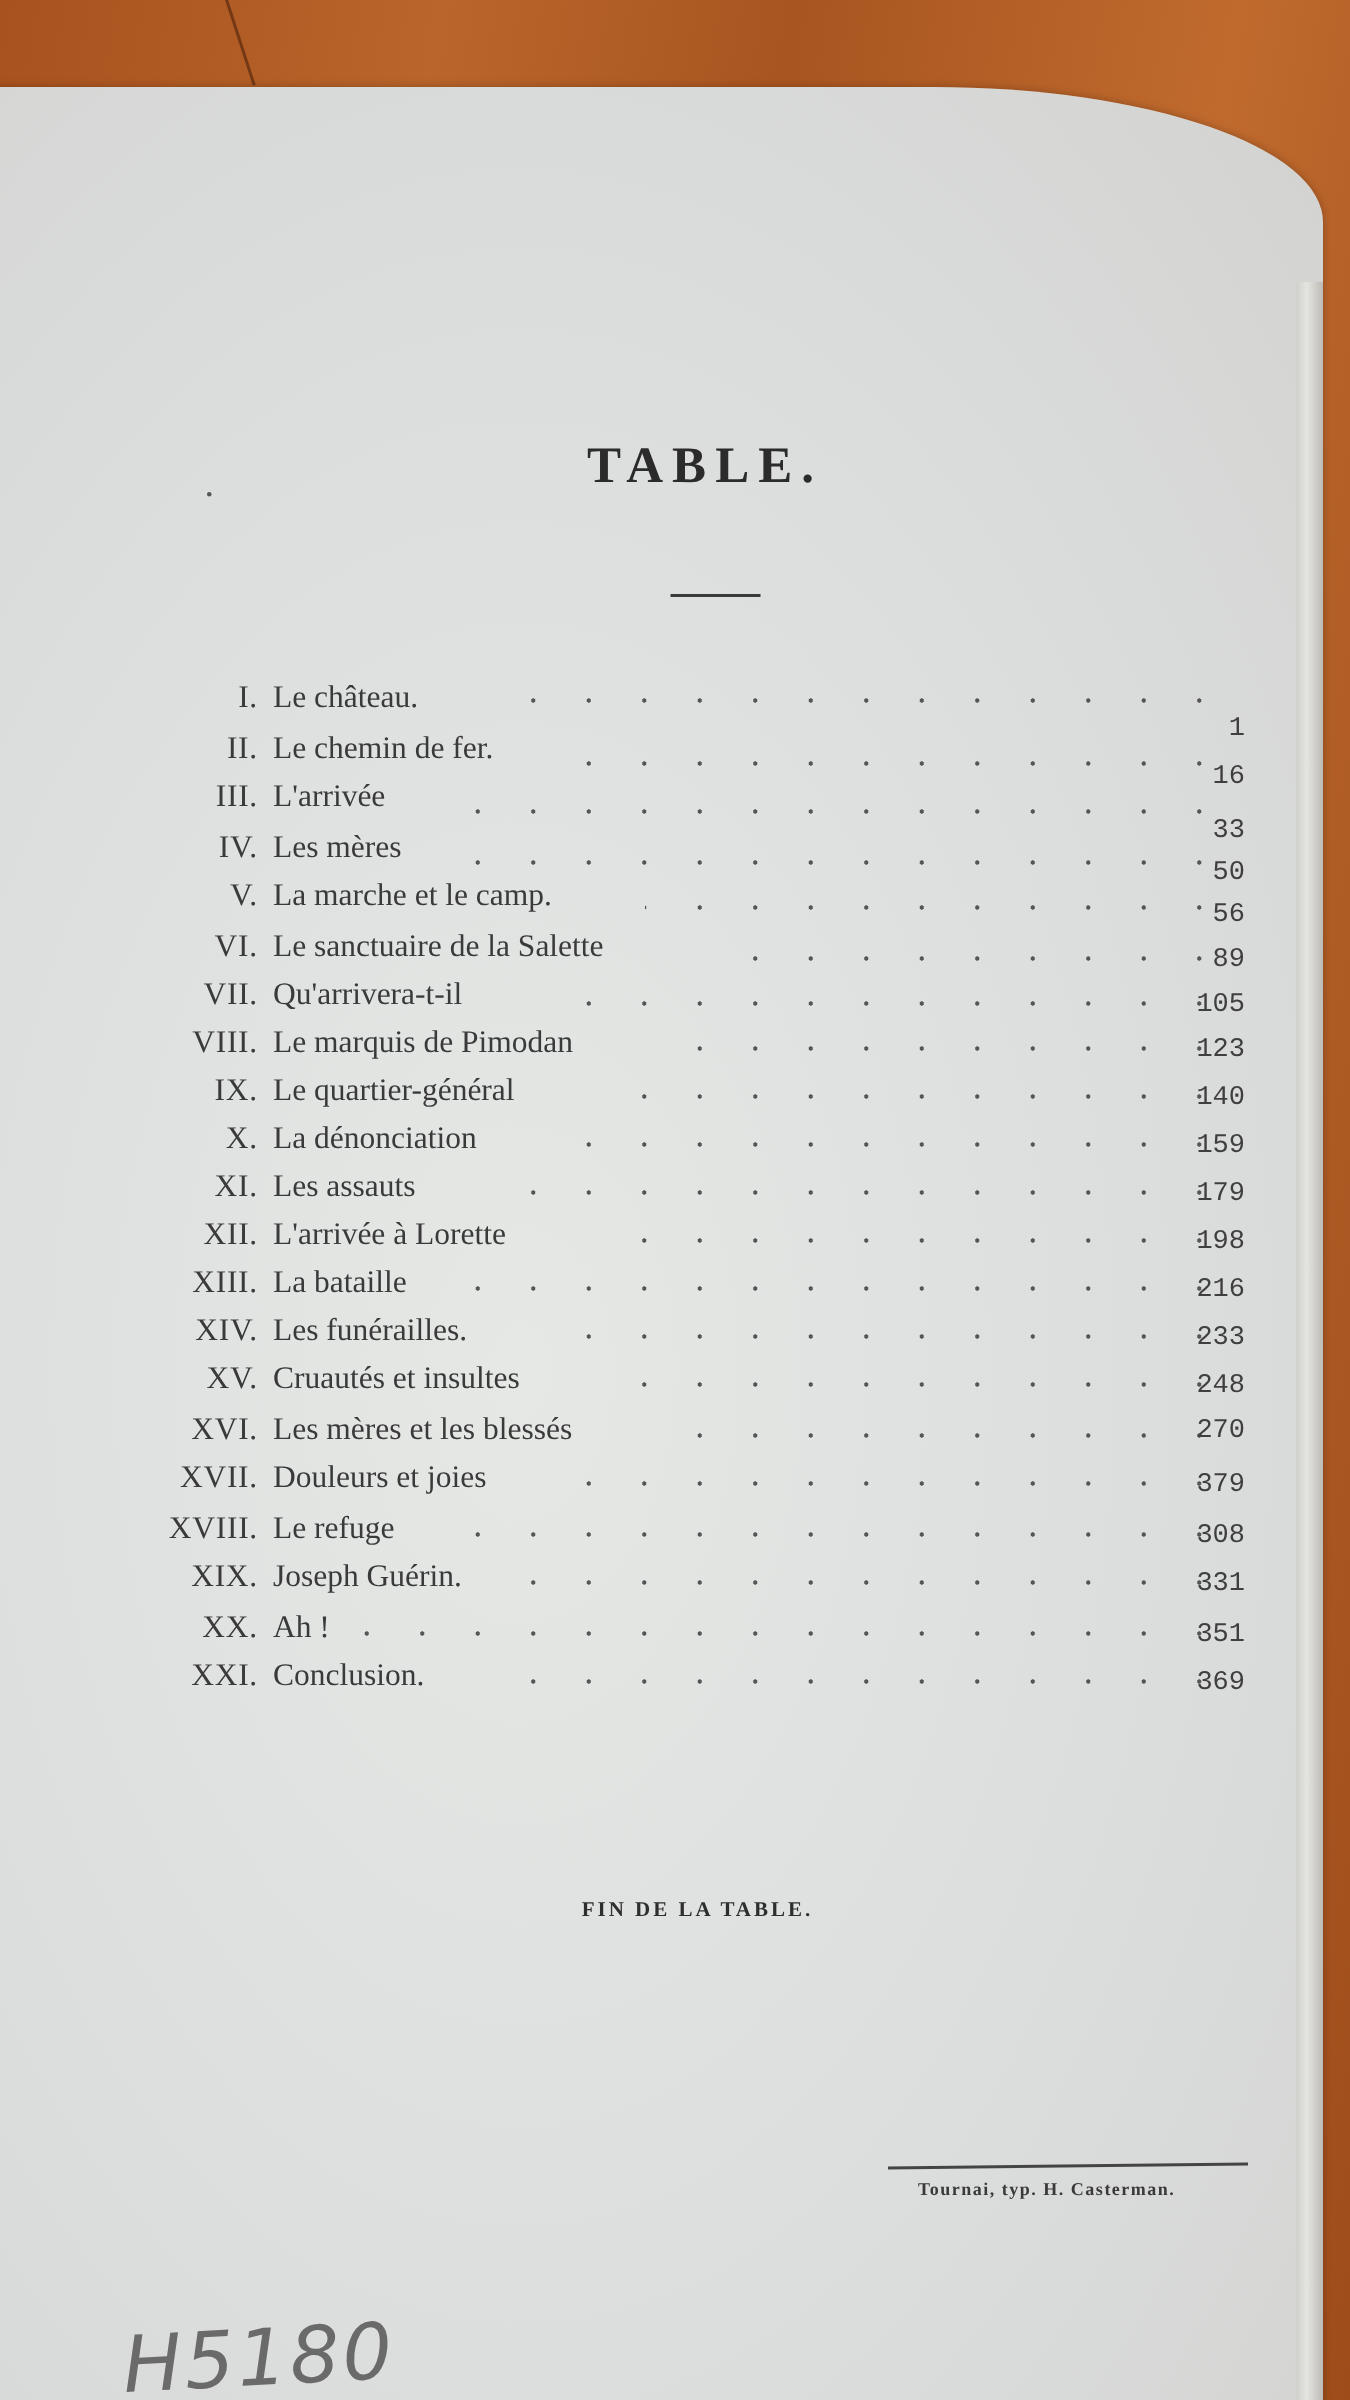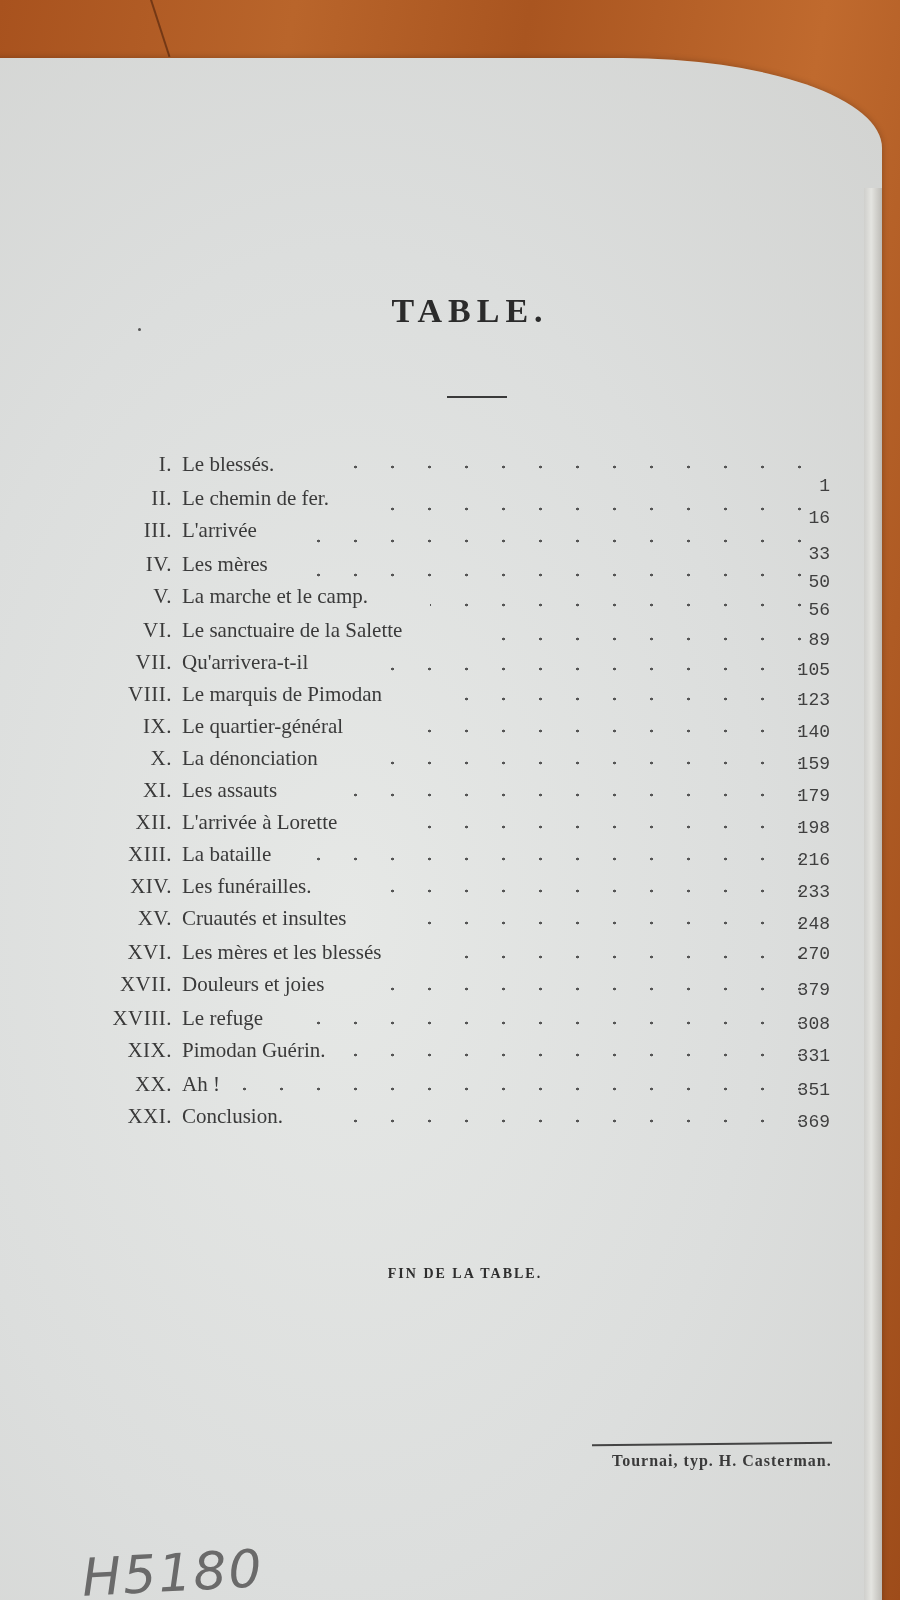--- a/index.html
+++ b/index.html
@@ -127,21 +127,21 @@
       top: 1443px;
       width: 240px;
       height: 2px;
       background: #444;
       transform: rotate(-0.6deg);
     }
     .printer {
       position: absolute;
       left: 612px;
       top: 1452px;
-      font-size: 16px;
+      font-size: 12px;
       font-weight: bold;
       letter-spacing: 1px;
       color: #3a3a3a;
     }
     .handwriting {
       position: absolute;
       left: 82px;
       top: 1543px;
       font-family: "DejaVu Sans", sans-serif;
       font-size: 52px;
@@ -171,21 +171,21 @@
 
 <div class="speck"></div>
 
 <div class="title">TABLE.</div>
 <div class="title-rule"></div>
 
 <div class="toc">
   <div class="toc-row" style="top:0px">
     <span class="numeral">I.</span>
     <div class="leader" style="left:340px"></div>
-    <span class="entry-title">Le blessés.</span>
+    <span class="entry-title">Le château.</span>
     <span class="page-num" style="top:24px">1</span>
   </div>
   <div class="toc-row" style="top:34px">
     <span class="numeral">II.</span>
     <div class="leader" style="left:390px;top:20px"></div>
     <span class="entry-title">Le chemin de fer.</span>
     <span class="page-num" style="top:22px">16</span>
   </div>
   <div class="toc-row" style="top:66px">
     <span class="numeral">III.</span>
@@ -279,21 +279,21 @@
   </div>
   <div class="toc-row" style="top:554px">
     <span class="numeral">XVIII.</span>
     <div class="leader" style="left:300px;top:14px"></div>
     <span class="entry-title">Le refuge</span>
     <span class="page-num" style="top:8px">308</span>
   </div>
   <div class="toc-row" style="top:586px">
     <span class="numeral">XIX.</span>
     <div class="leader" style="left:340px;top:14px"></div>
-    <span class="entry-title">Pimodan Guérin.</span>
+    <span class="entry-title">Joseph Guérin.</span>
     <span class="page-num" style="top:8px">331</span>
   </div>
   <div class="toc-row" style="top:620px">
     <span class="numeral">XX.</span>
     <div class="leader" style="left:240px;top:14px"></div>
     <span class="entry-title">Ah !</span>
     <span class="page-num" style="top:8px">351</span>
   </div>
   <div class="toc-row" style="top:652px">
     <span class="numeral">XXI.</span>

